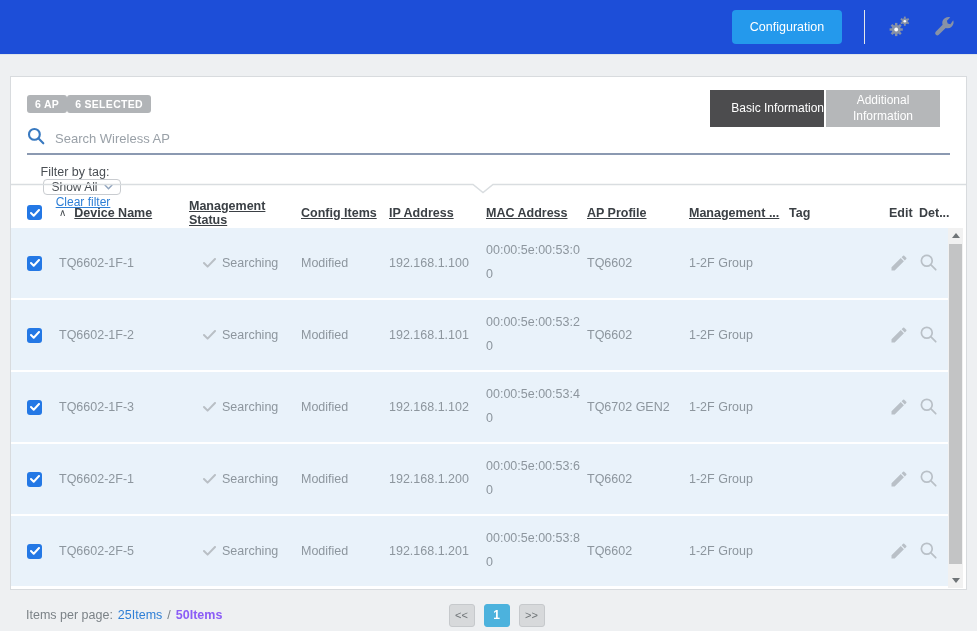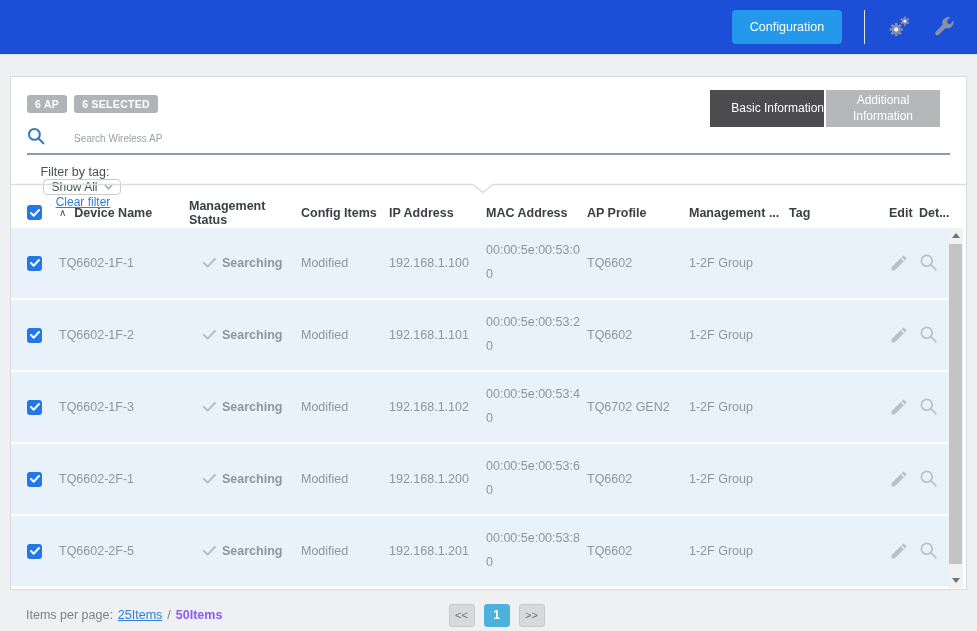--- a/index.html
+++ b/index.html
@@ -14,35 +14,35 @@
     border:none; border-radius:4px; font-size:12.5px; cursor:pointer;
     font-family:inherit; }
   .topbar-divider { width:1px; height:34px; background:#e4e7ea; margin:0 22px; }
   .top-icon { width:24px; height:24px; color:#8892a6; }
   .top-icon.wrench { margin-left:20px; margin-right:22px; }
 
   
   .card { position:absolute; left:10px; top:76px; width:957px; height:514px;
     background:#ffffff; border:1px solid #d8dbde; }
 
-  .badges { position:absolute; left:16px; top:18px; display:flex; gap:7px; }
+  .badges { position:absolute; left:16px; top:18px; display:flex; }
   .badge { background:#b1b4b7; color:#fff; font-size:10.5px; font-weight:bold;
     padding:3px 8px; border-radius:3px; letter-spacing:.3px; }
 
   .view-toggle { position:absolute; top:13px; right:26px; display:flex; }
   .vt-btn { width:114px; height:37px; border:none; color:#fff; font-size:12px;
     line-height:1.3; text-align:center; cursor:pointer; font-family:inherit; }
   .vt-basic { background:#4c4c4e; margin-right:2px;text-align:right; }
   .vt-additional { background:#b5b7b9; }
 
   .search-row { position:absolute; left:16px; top:48px; right:16px; height:26px;
     display:flex; align-items:center; }
   .search-row svg { flex:0 0 auto; }
-  .search-input { border:none; outline:none; margin-left:29px; flex:1;
-    font-size:10px; color:#5a6065; background:transparent; font-family:inherit; }
+  .search-input { border:none; outline:none; margin-left:10px; flex:1;
+    font-size:13px; color:#5a6065; background:transparent; font-family:inherit; }
   .search-input::placeholder { color:#9aa1a8; }
   .search-underline { position:absolute; left:16px; right:16px; top:76px;
     height:2px; background:#8b99b1; }
 
   .filter-row { position:absolute; left:18px; top:88px; height:24px;
     display:flex; align-items:center; font-size:12.5px; color:#4a4f54;flex-direction:column; }
   .tag-select { margin-left:14px; width:78px; height:23px; border:1px solid #c9ccd0;
     border-radius:4px; display:flex; align-items:center; justify-content:center;
     gap:6px; font-size:12px; color:#4a4f54; cursor:pointer; background:#fff; }
   .clear-filter { margin-left:16px; color:#2e7fd6; font-size:12px;
@@ -50,31 +50,31 @@
 
   .notch-divider { position:absolute; left:0; right:0; top:106px; height:12px; }
   .notch-divider svg { width:100%; height:12px; display:block; }
 
   
   .grid-cols { display:grid;
     grid-template-columns:32px 130px 112px 88px 97px 101px 102px 100px 100px 30px 29px;
     padding-left:16px; align-items:center; }
   .thead { position:absolute; left:0; top:120px; right:0; height:31px;
     font-size:12.5px; font-weight:bold; color:#3b4045; }
-  .th-sortable { cursor:pointer; }
+  .th-sortable { text-decoration:underline; cursor:pointer; }
   .th-plain { cursor:default; }
   .sort-caret { font-size:10px; color:#4a4f54; margin-right:8px; font-weight:normal; }
   .cell-device { display:flex; align-items:center; }
 
   .tbody { position:absolute; left:0; top:151px; right:18px; bottom:1px;
     overflow:hidden; }
   .trow { height:70px; margin-bottom:2px; background:#e9f2fa; color:#8d969e;
     font-size:12.5px; }
   .trow .mac { width:96px; word-break:break-all; line-height:1.9; }
-  .status-cell { display:flex; align-items:center; gap:6px; padding-left:14px;font-weight:bold; }
+  .status-cell { display:flex; align-items:center; gap:6px; padding-left:14px; }
   .check-glyph { color:#b9bfc5; }
   .row-icon { width:20px; height:20px; color:#b9c0c7; cursor:pointer; }
 
   
   .cbx { width:15px; height:15px; background:#2478e5; border-radius:3px;
     display:inline-flex; align-items:center; justify-content:center; cursor:pointer; }
 
   
   .vscroll { position:absolute; top:151px; bottom:1px; right:3px; width:15px;
     background:#f1f1f1; }
@@ -86,21 +86,21 @@
   .tri-down { width:0; height:0; border-left:4px solid transparent;
     border-right:4px solid transparent; border-top:5px solid #6f7477; }
   .vs-thumb { position:absolute; left:1px; width:13px; top:16px; height:320px;
     background:#c3c4c5; cursor:pointer; }
 
   
   .footer { position:absolute; left:0; top:590px; width:977px; height:50px;
     display:flex; align-items:center;margin-left:8px; }
   .ipp { position:absolute; left:18px; font-size:12.5px; color:#7b8287;
     display:flex; align-items:center; gap:5px; }
-  .ipp-link { color:#2e7fd6; text-decoration:underline; cursor:pointer; }
+  .ipp-link { color:#2e7fd6; cursor:pointer; }
   .ipp-bold { color:#8b5cf6; font-weight:bold; }
   .pager { position:absolute; left:0; right:0; display:flex; justify-content:center;
     gap:9px; }
   .pg-btn { min-width:26px; height:23px; border-radius:3px; border:1px solid #c6c9cc;
     background:#d7d9db; color:#6f7477; font-size:11px; display:flex;
     align-items:center; justify-content:center; cursor:pointer; padding:0 4px; }
   .pg-current { background:#4cb2dd; border-color:#4cb2dd; color:#fff;
     font-size:12px; font-weight:bold; }
 </style>
 </head>

